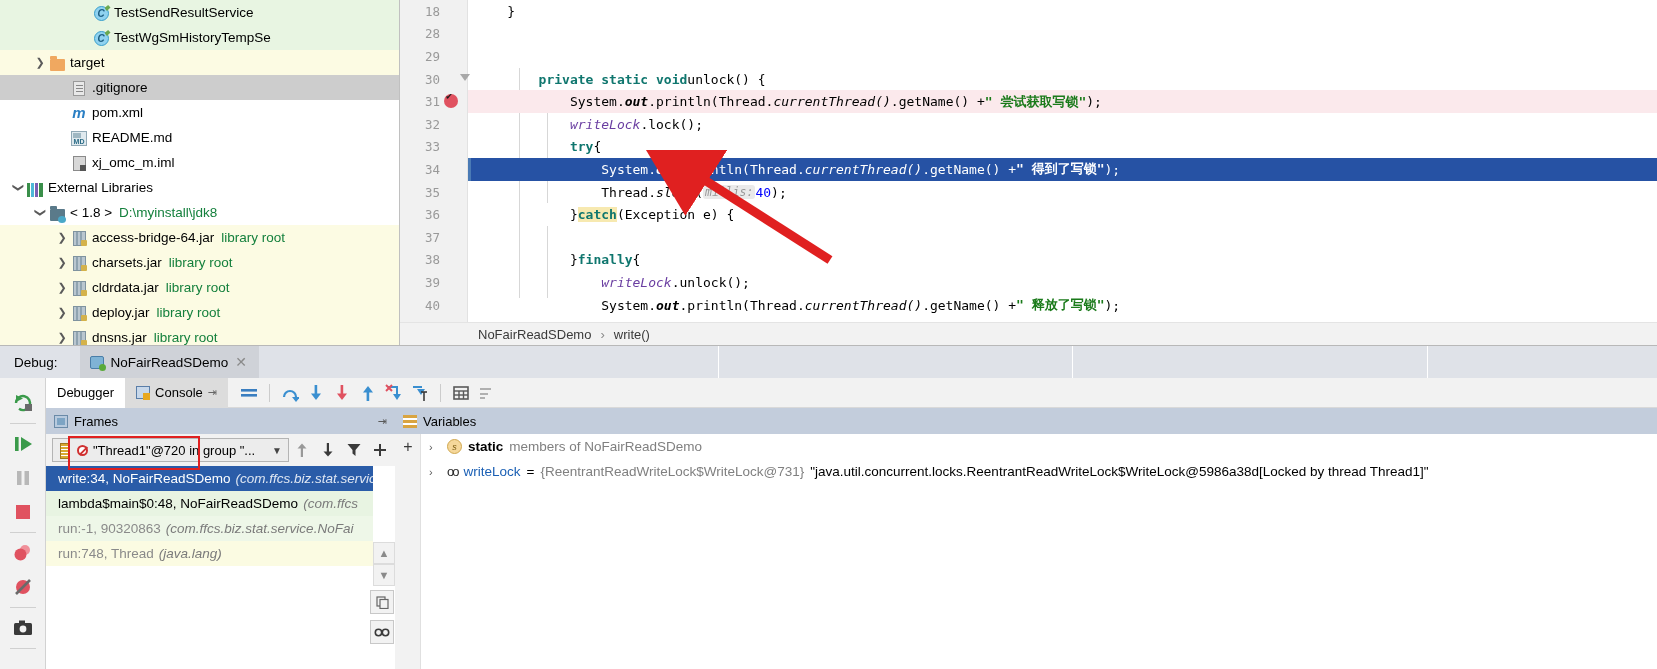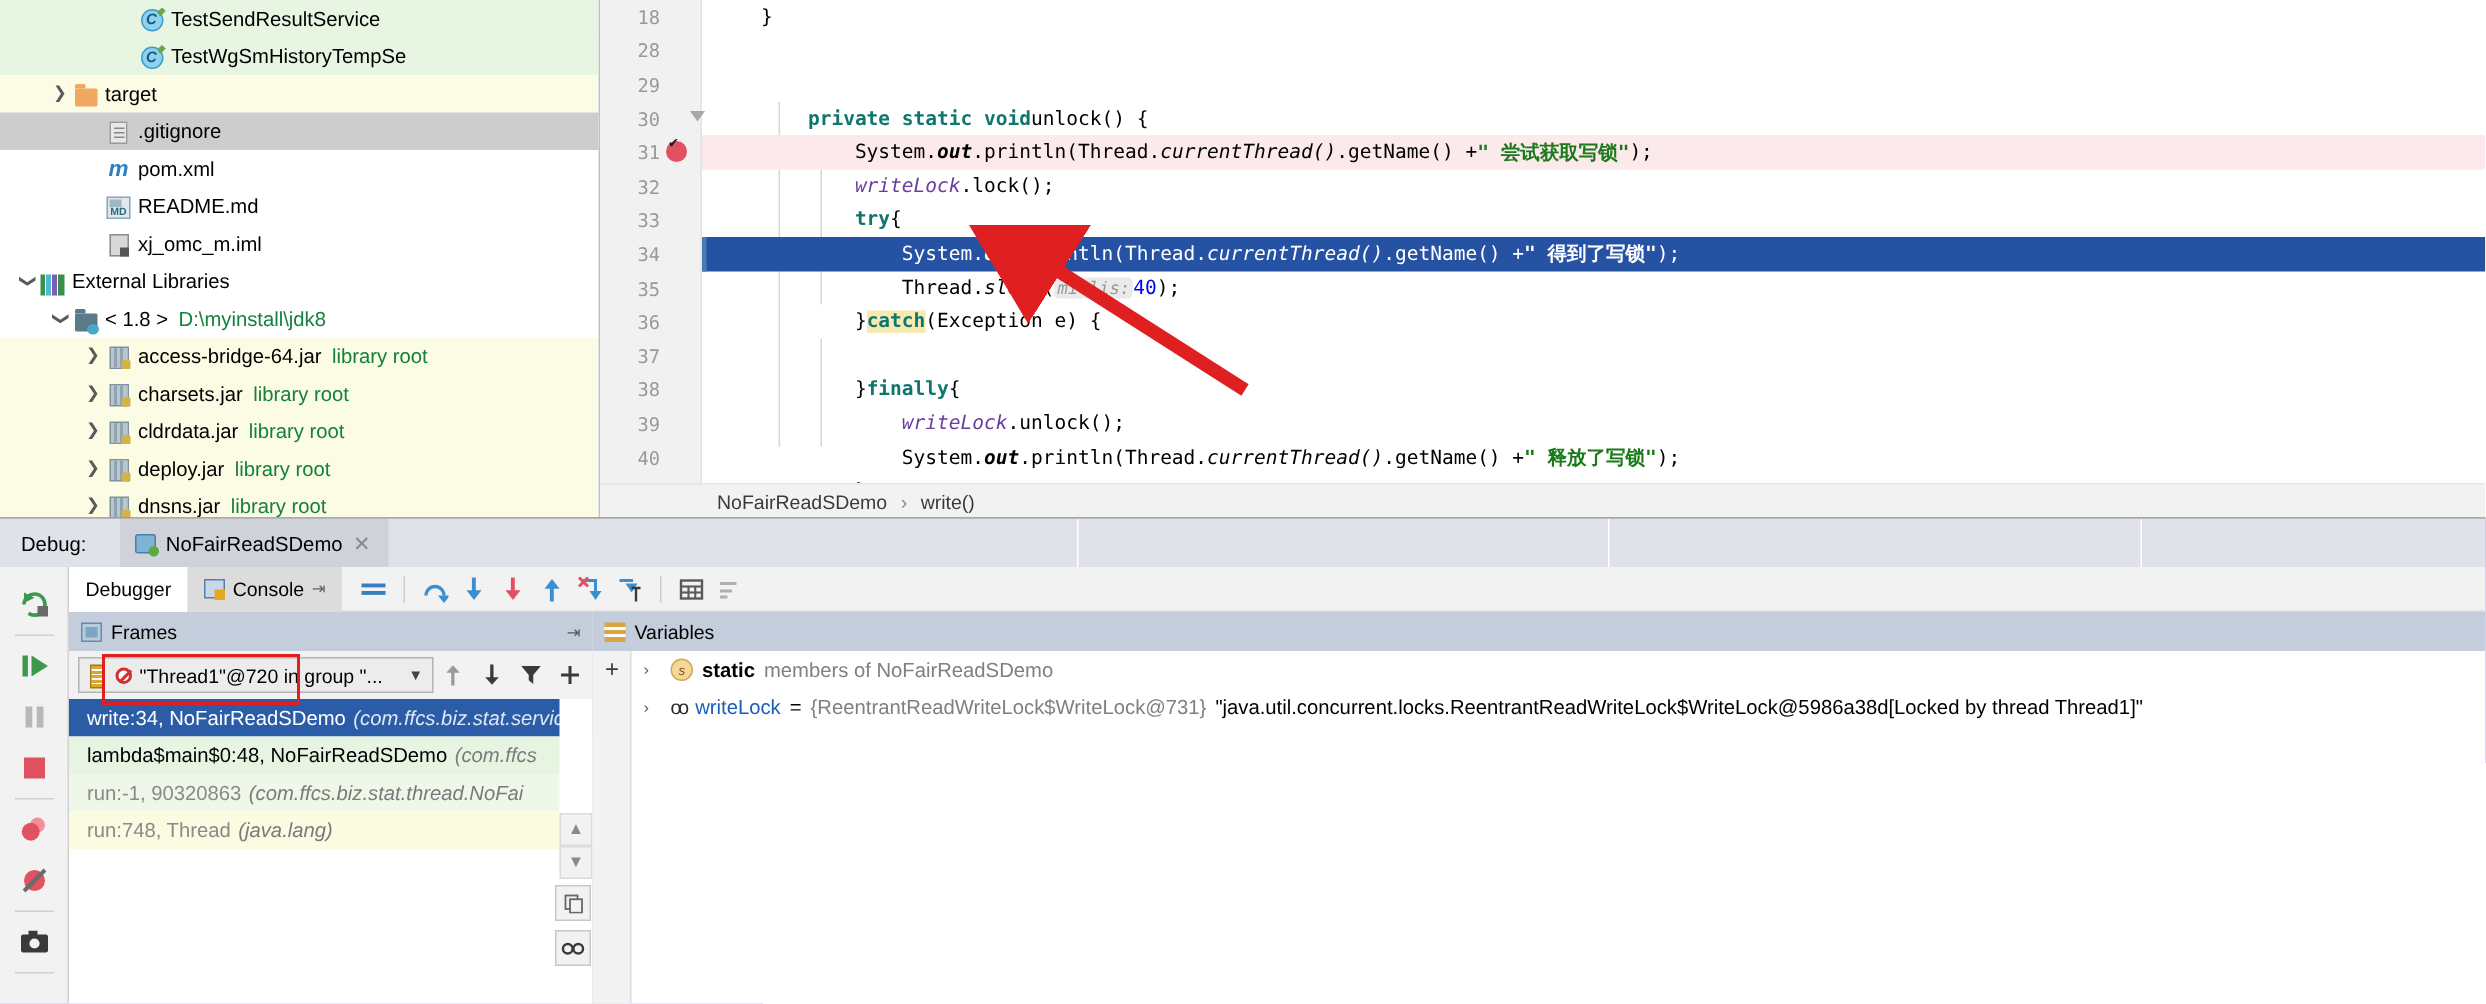--- a/index.html
+++ b/index.html
@@ -864,21 +864,21 @@
           <div class="frame-row sel">
             <span style="">write:34, NoFairReadSDemo</span>
             <span class="frame-pkg">(com.ffcs.biz.stat.service</span>
           </div>
           <div class="frame-row g1">
             <span style="">lambda$main$0:48, NoFairReadSDemo</span>
             <span class="frame-pkg">(com.ffcs</span>
           </div>
           <div class="frame-row g2">
             <span style="color:#8a8a8a;">run:-1, 90320863</span>
-            <span class="frame-pkg">(com.ffcs.biz.stat.thread.NoFai</span>
+            <span class="frame-pkg">(com.ffcs.biz.stat.service.NoFai</span>
           </div>
           <div class="frame-row g3">
             <span style="color:#8a8a8a;">run:748, Thread</span>
             <span class="frame-pkg">(java.lang)</span>
           </div>
         </div>
 
       <div class="red-annot-box" style="left:22px; top:28px; width:132px; height:34px;"></div>
 
       <div class="frames-scroll">

